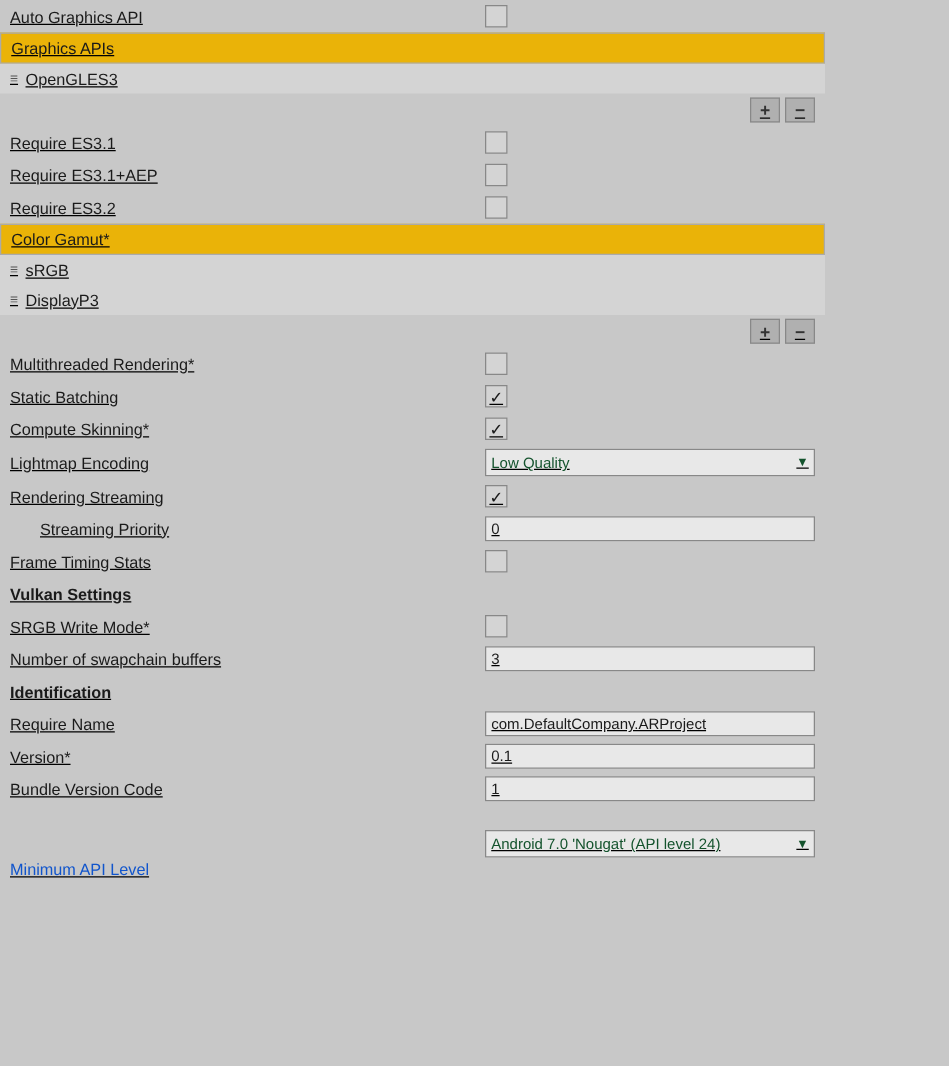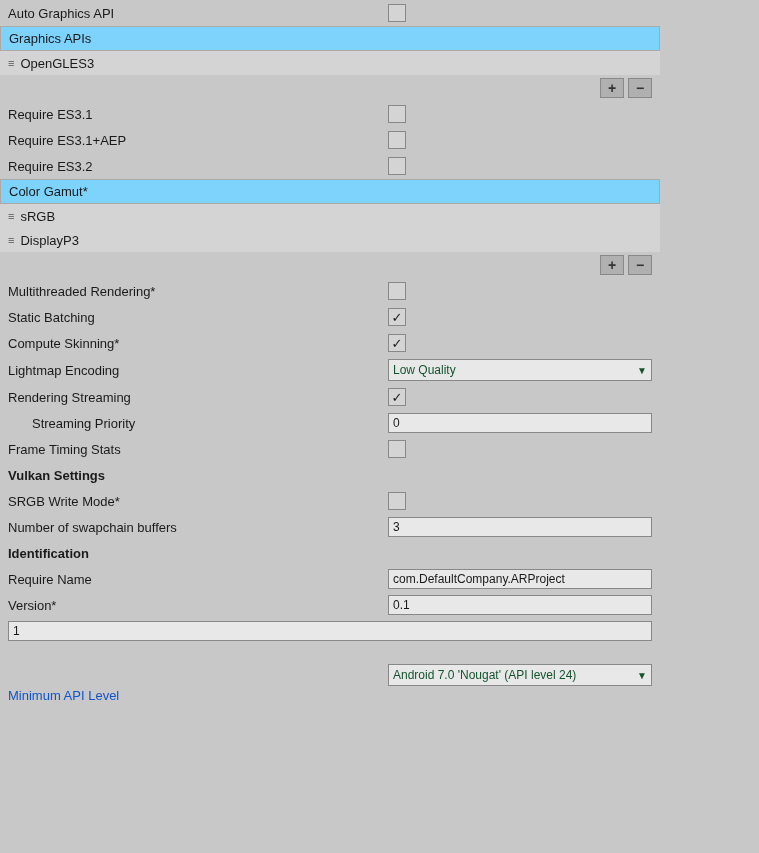--- a/index.html
+++ b/index.html
@@ -7,20 +7,21 @@
       font-family: Arial, sans-serif;
       font-size: 13px;
       background: #c8c8c8;
       width: 759px;
       min-height: 853px;
     }
     .settings-panel {
       background: #c8c8c8;
       padding: 0;
       width: 660px;
+      text-decoration: underline;
     }
     .row {
       display: flex;
       align-items: center;
       padding: 3px 8px;
       min-height: 26px;
     }
     .row-label {
       flex: 0 0 380px;
       color: #1a1a1a;
@@ -124,21 +125,21 @@
       border: 1px solid #888;
       display: flex;
       align-items: center;
       justify-content: center;
       cursor: pointer;
       font-size: 14px;
       font-weight: bold;
       color: #333;
     }
     .section-header-box {
-      background: #7dd3fc;
+      background: #eab308;
       border: 1px solid #aaa;
       margin: 0;
     }
   </style>
 </head>
 <body>
 
 <div class="settings-panel">
 
   <div class="row">
@@ -282,20 +283,21 @@
   </div>
 
   <div class="row">
     <div class="row-label">Version*</div>
     <div class="row-value">
       <input class="text-input" type="text" value="0.1" style="">
     </div>
   </div>
 
   <div class="row">
+    <div class="row-label">Bundle Version Code</div>
     <div class="row-value">
       <input class="text-input" type="text" value="1" style="">
     </div>
   </div>
 
   <div class="row">
     <div class="row-label link">Minimum API Level</div>
     <div class="row-value">
       <div class="dropdown">
         <span>Android 7.0 'Nougat' (API level 24)</span>

